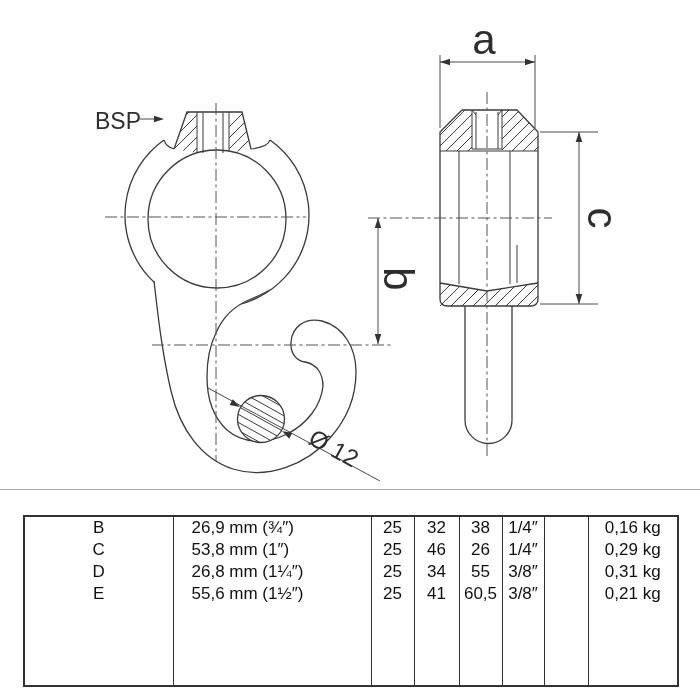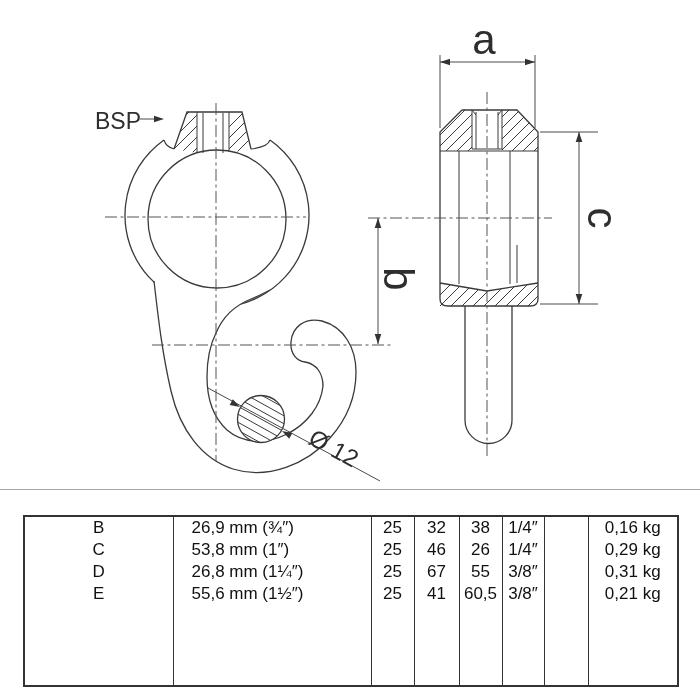--- a/index.html
+++ b/index.html
@@ -206,21 +206,21 @@
     <td>46</td>
     <td>26</td>
     <td>1/4″</td>
     <td></td>
     <td>0,29 kg</td>
   </tr>
   <tr>
     <td>D</td>
     <td class="size-cell">26,8 mm (1¼″)</td>
     <td>25</td>
-    <td>67</td>
+    <td>34</td>
     <td>55</td>
     <td>3/8″</td>
     <td></td>
     <td>0,31 kg</td>
   </tr>
   <tr>
     <td>E</td>
     <td class="size-cell">55,6 mm (1½″)</td>
     <td>25</td>
     <td>41</td>

